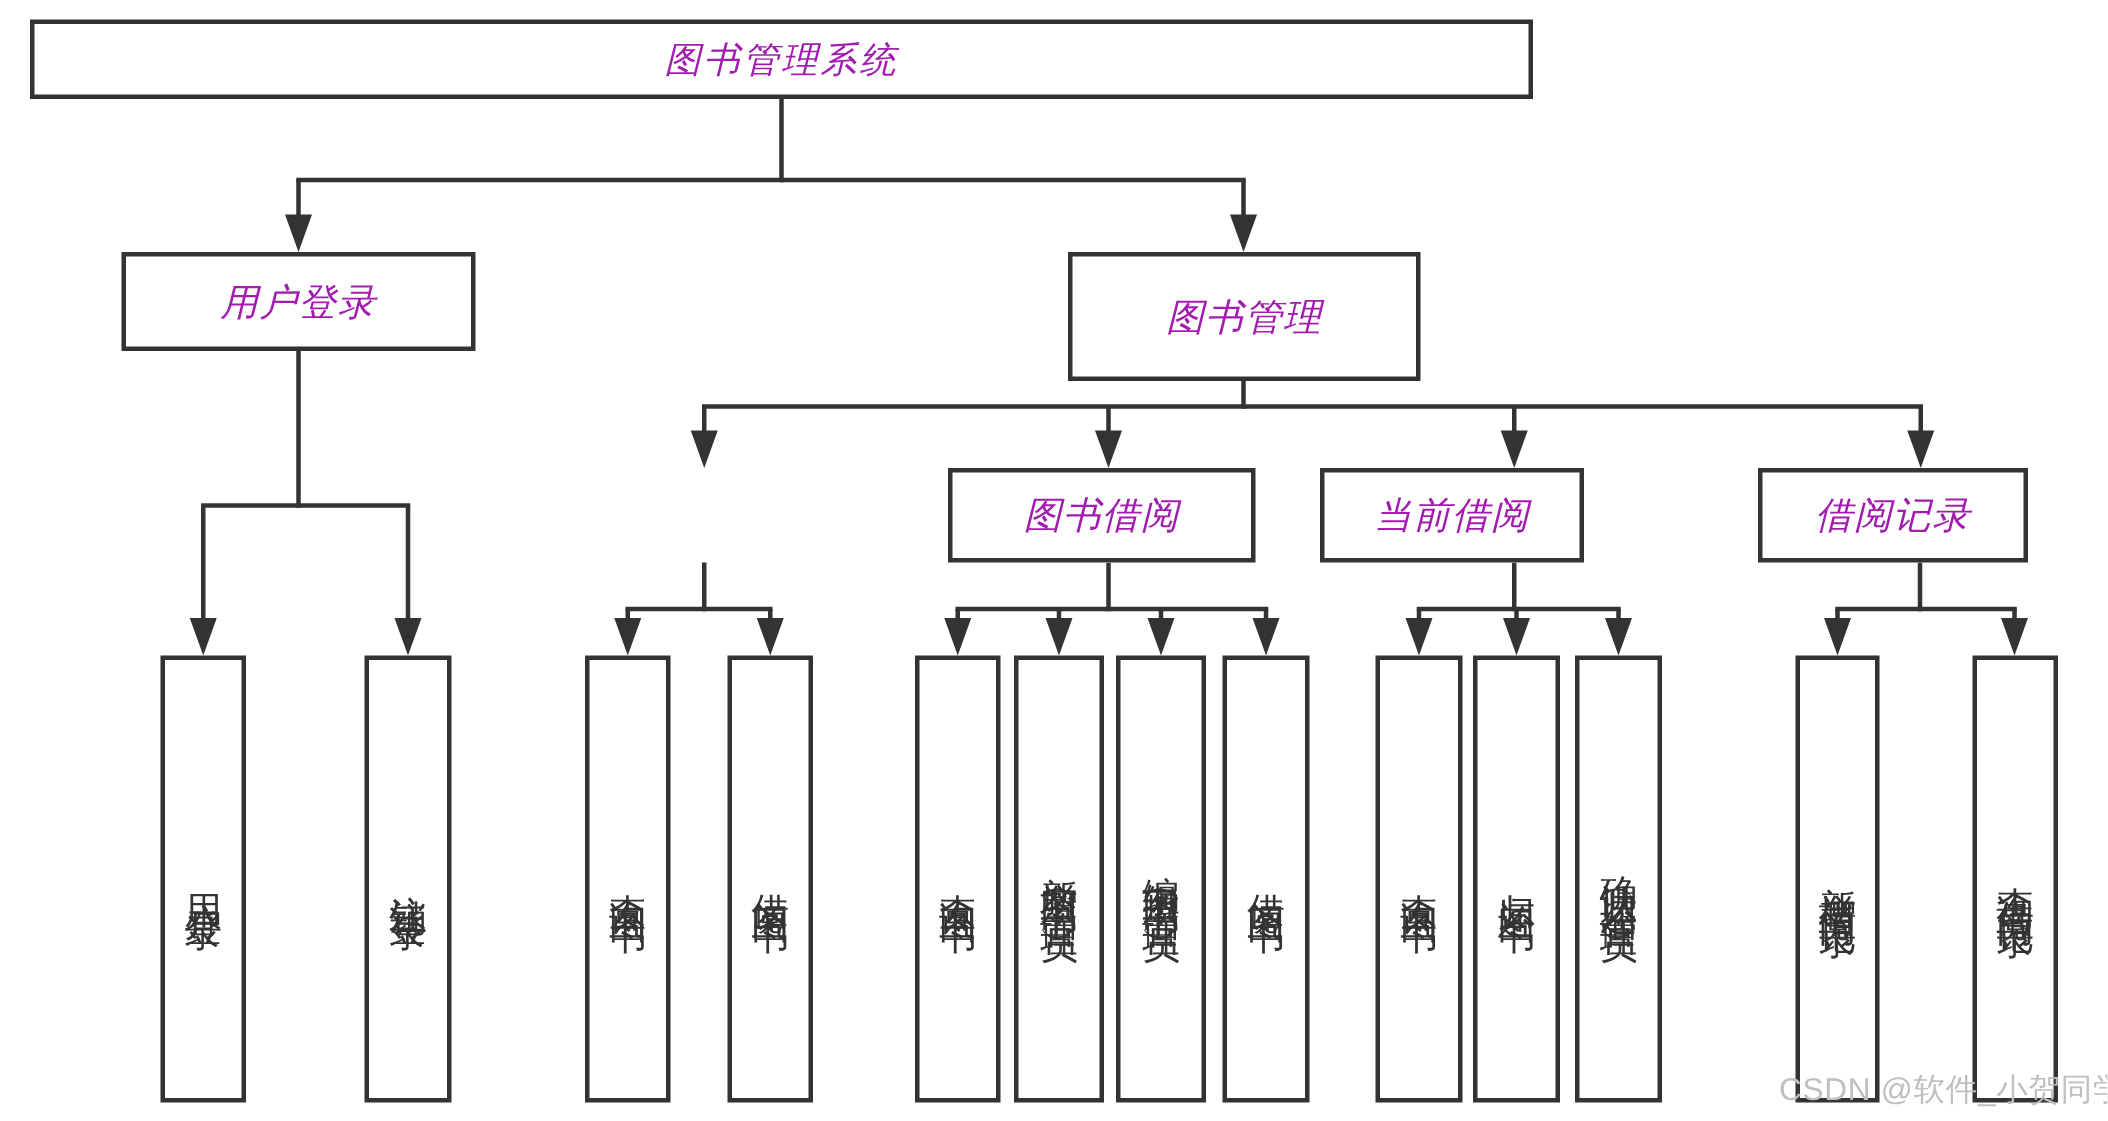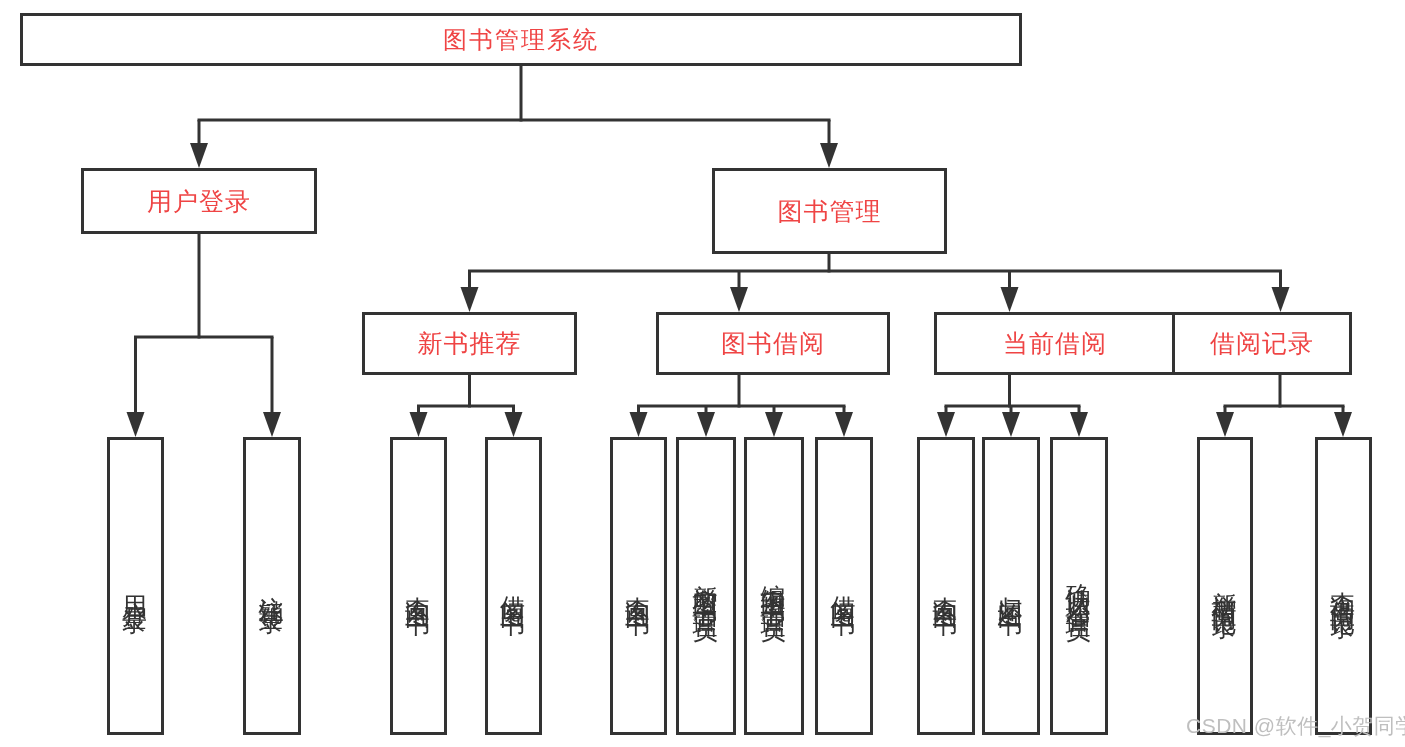--- a/index.html
+++ b/index.html
@@ -31,22 +31,23 @@
   .hnode {
     position: absolute;
     box-sizing: border-box;
     border: 3px solid #333333;
     background: #ffffff;
     display: flex;
     align-items: center;
     justify-content: center;
     font-size: 25px;
     letter-spacing: 1px;
-    color: #ef4444;
+    color: #a21caf;
     white-space: nowrap;
+    font-style: italic;
   }
   .hnode.root {
     font-size: 24px;
     letter-spacing: 2px;
   }
   .vnode {
     position: absolute;
     box-sizing: border-box;
     top: 437px;
     height: 298px;
@@ -151,23 +152,22 @@
       <polygon points="1225,437 1216,412 1234,412"></polygon>
       <polygon points="1343,437 1334,412 1352,412"></polygon>
     </g>
   </svg>
 
   <div class="hnode root" style="left:20px;top:13px;width:1002px;height:53px">图书管理系统</div>
 
   <div class="hnode" style="left:81px;top:168px;width:236px;height:66px">用户登录</div>
   <div class="hnode" style="left:712px;top:168px;width:235px;height:86px">图书管理</div>
 
-  <div class="hnode" style="left:362px;top:312px;width:215px;height:63px">新书推荐</div>
-  <div class="hnode" style="left:656px;top:312px;width:234px;height:63px">图书借阅</div>
-  <div class="hnode" style="left:934px;top:312px;width:242px;height:63px">当前借阅</div>
+  <div class="hnode" style="left:632px;top:312px;width:205px;height:63px">图书借阅</div>
+  <div class="hnode" style="left:880px;top:312px;width:176px;height:63px">当前借阅</div>
   <div class="hnode" style="left:1172px;top:312px;width:180px;height:63px">借阅记录</div>
 
   <div class="vnode" style="left:107px;width:57px">用户登录</div>
   <div class="vnode" style="left:243px;width:58px">注销登录</div>
 
   <div class="vnode" style="left:390px;width:57px">查询图书</div>
   <div class="vnode" style="left:485px;width:57px">借阅图书</div>
 
   <div class="vnode" style="left:610px;width:57px">查询图书</div>
   <div class="vnode" style="left:676px;width:60px">新增图书（管理员）</div>

